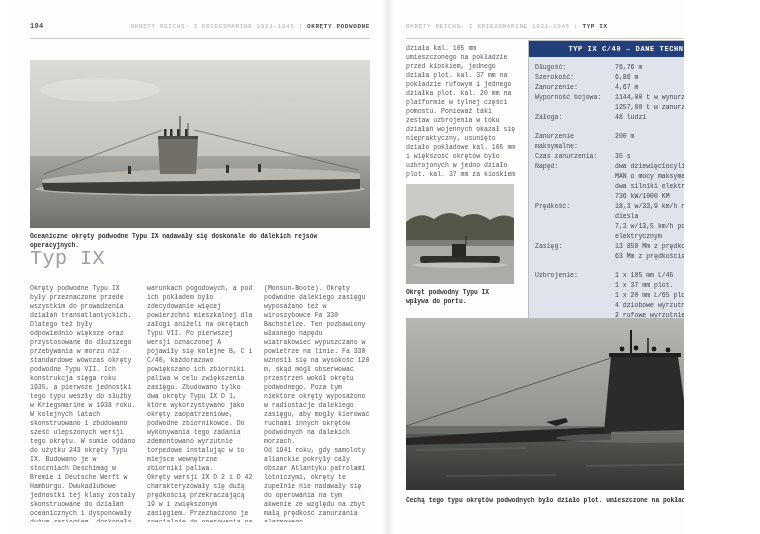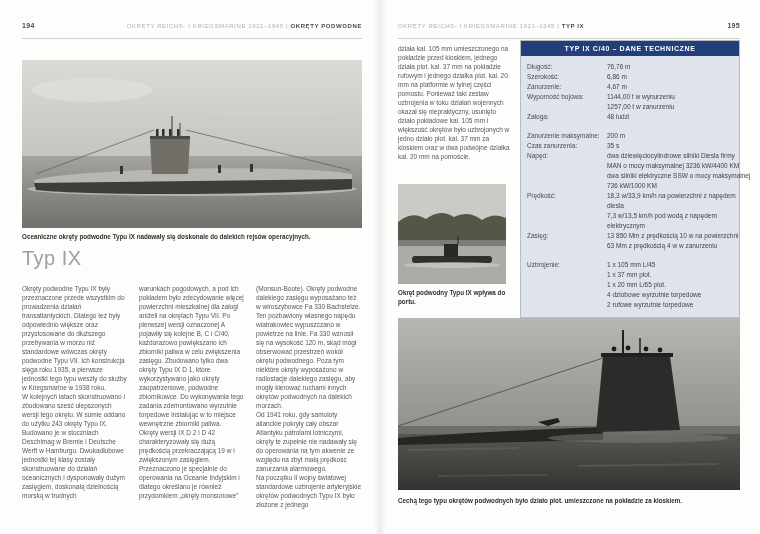--- a/index.html
+++ b/index.html
@@ -1,18 +1,18 @@
 <!DOCTYPE html>
 <html><head>
 <meta charset="utf-8">
 <style>
   html,body{margin:0;padding:0;background:#ffffff;}
   .spread{
-    position:relative;width:760px;height:534px;background:#fdfdfc;overflow:hidden;
-    font-family:Liberation Sans, sans-serif;color:#54575b;
+    position:relative;width:676px;height:534px;background:#fdfdfc;overflow:hidden;
+    font-family:Liberation Mono, monospace;color:#54575b;margin-left:8px;
   }
   .gutter{position:absolute;left:374px;top:0;width:12px;height:534px;
     background:linear-gradient(90deg,rgba(0,0,0,0) 0%,rgba(0,0,0,0.07) 50%,rgba(0,0,0,0) 100%);}
   
   .pg-head{position:absolute;top:22px;display:flex;justify-content:space-between;align-items:baseline;}
   .pg-head.left{left:22px;width:340px;}
   .pg-head.right{left:398px;width:342px;}
   .page-num{font-size:7px;font-weight:bold;color:#4a4a48;letter-spacing:.3px;}
   .run-head{font-size:6px;letter-spacing:.6px;color:#b2b0ac;text-transform:uppercase;white-space:nowrap;}
   .run-head b{color:#4a4a48;font-weight:bold;}

